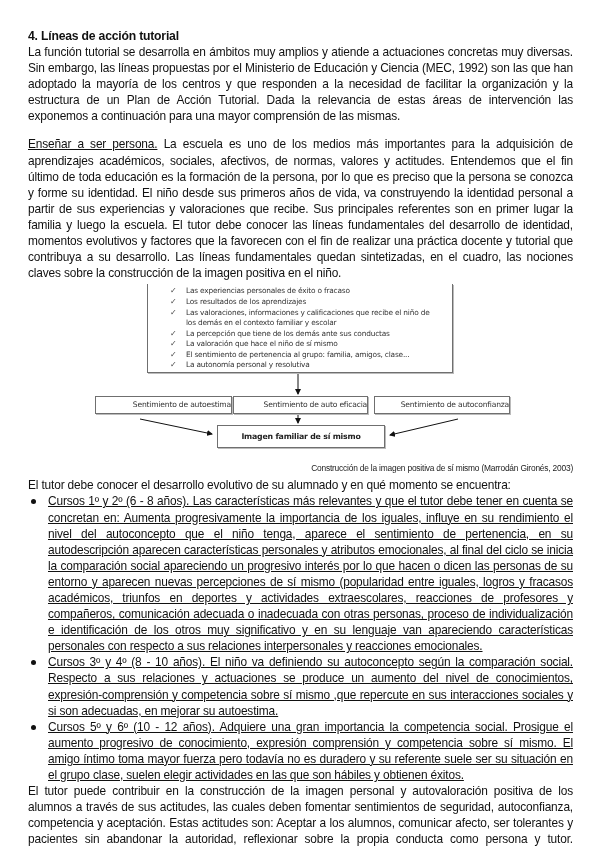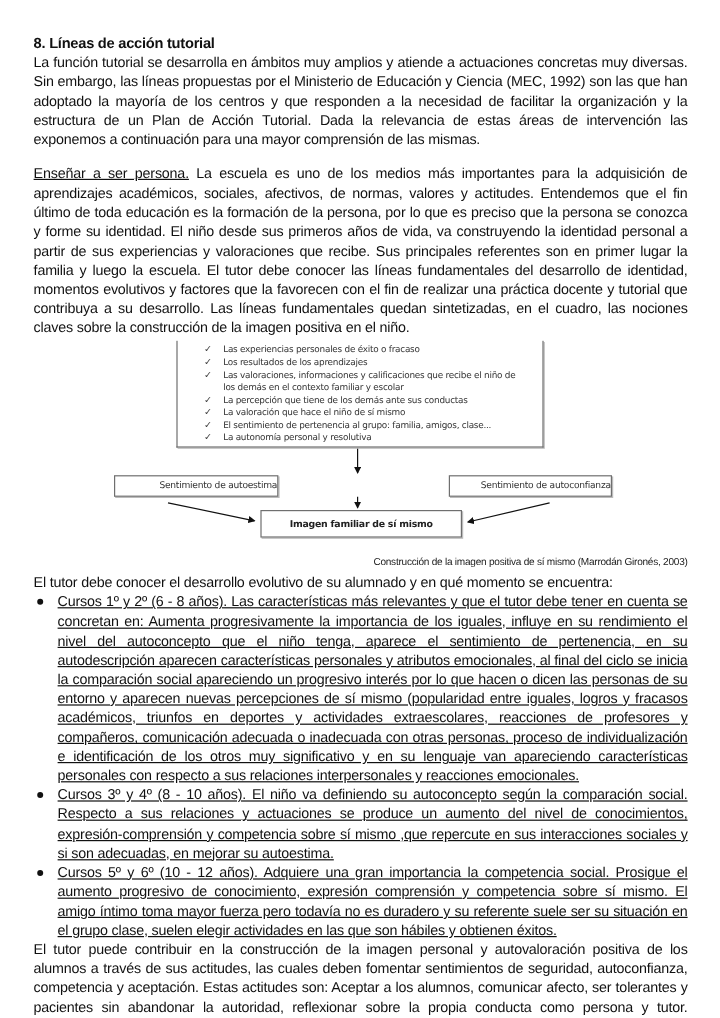--- a/index.html
+++ b/index.html
@@ -29,21 +29,21 @@
   .caption { text-align: right; font-size: 8.4px; line-height: 12px; color: #222; margin-top: 2px; letter-spacing: -0.2px; }
 
   ul.bullets { list-style: none; margin: 0; padding: 0; }
   ul.bullets li { position: relative; padding-left: 20px; font-size: 11.9px; line-height: 16.1px; text-align: justify; letter-spacing: -0.15px; text-decoration: underline; }
   ul.bullets li .dot { position: absolute; left: 3px; top: 6px; width: 5px; height: 5px; border-radius: 50%; background: #111; }
 </style>
 </head>
 <body>
 
 <div class="page">
-  <div class="h1">8. Líneas de acción tutorial</div>
+  <div class="h1">4. Líneas de acción tutorial</div>
   <p>La función tutorial se desarrolla en ámbitos muy amplios y atiende a actuaciones concretas muy diversas. Sin embargo, las líneas propuestas por el Ministerio de Educación y Ciencia (MEC, 1992) son las que han adoptado la mayoría de los centros y que responden a la necesidad de facilitar la organización y la estructura de un Plan de Acción Tutorial. Dada la relevancia de estas áreas de intervención las exponemos a continuación para una mayor comprensión de las mismas.</p>
   <div class="gap"></div>
   <p><span class="u">Enseñar a ser persona.</span><span> La escuela es uno de los medios más importantes para la adquisición de aprendizajes académicos, sociales, afectivos, de normas, valores y actitudes. Entendemos que el fin último de toda educación es la formación de la persona, por lo que es preciso que la persona se conozca y forme su identidad. El niño desde sus primeros años de vida, va construyendo la identidad personal a partir de sus experiencias y valoraciones que recibe. Sus principales referentes son en primer lugar la familia y luego la escuela. El tutor debe conocer las líneas fundamentales del desarrollo de identidad, momentos evolutivos y factores que la favorecen con el fin de realizar una práctica docente y tutorial que contribuya a su desarrollo. Las líneas fundamentales quedan sintetizadas, en el cuadro, las nociones claves sobre la construcción de la imagen positiva en el niño.</span></p>
 
   <div class="diagram">
     <svg class="arrows" viewBox="0 0 545 176">
       <defs>
         <marker id="ah" markerWidth="6" markerHeight="6" refX="5" refY="3" orient="auto">
           <path d="M0,0 L6,3 L0,6 z" fill="#111"></path>
         </marker>
@@ -61,20 +61,21 @@
         <li><span class="chk">✓</span><span>Las valoraciones, informaciones y calificaciones que recibe el niño de</span></li>
         <li class="cont"><span>los demás en el contexto familiar y escolar</span></li>
         <li><span class="chk">✓</span><span>La percepción que tiene de los demás ante sus conductas</span></li>
         <li><span class="chk">✓</span><span>La valoración que hace el niño de sí mismo</span></li>
         <li><span class="chk">✓</span><span>El sentimiento de pertenencia al grupo: familia, amigos, clase...</span></li>
         <li><span class="chk">✓</span><span>La autonomía personal y resolutiva</span></li>
       </ul>
     </div>
 
     <div class="dbox midbox mb1">Sentimiento de autoestima</div>
+    <div class="dbox midbox mb2">Sentimiento de auto eficacia</div>
     <div class="dbox midbox mb3">Sentimiento de autoconfianza</div>
     <div class="dbox finalbox">Imagen familiar de sí mismo</div>
   </div>
   <div class="caption">Construcción de la imagen positiva de sí mismo (Marrodán Gironés, 2003)</div>
 
   <p style="margin-top:3px;">El tutor debe conocer el desarrollo evolutivo de su alumnado y en qué momento se encuentra:</p>
   <ul class="bullets">
     <li><span class="dot"></span><span>Cursos 1º y 2º (6 - 8 años). Las características más relevantes y que el tutor debe tener en cuenta se concretan en: Aumenta progresivamente la importancia de los iguales, influye en su rendimiento el nivel del autoconcepto que el niño tenga, aparece el sentimiento de pertenencia, en su autodescripción aparecen características personales y atributos emocionales, al final del ciclo se inicia la comparación social apareciendo un progresivo interés por lo que hacen o dicen las personas de su entorno y aparecen nuevas percepciones de sí mismo (popularidad entre iguales, logros y fracasos académicos, triunfos en deportes y actividades extraescolares, reacciones de profesores y compañeros, comunicación adecuada o inadecuada con otras personas, proceso de individualización e identificación de los otros muy significativo y en su lenguaje van apareciendo características personales con respecto a sus relaciones interpersonales y reacciones emocionales.</span></li>
     <li><span class="dot"></span><span>Cursos 3º y 4º (8 - 10 años). El niño va definiendo su autoconcepto según la comparación social. Respecto a sus relaciones y actuaciones se produce un aumento del nivel de conocimientos, expresión-comprensión y competencia sobre sí mismo ,que repercute en sus interacciones sociales y si son adecuadas, en mejorar su autoestima.</span></li>
     <li><span class="dot"></span><span>Cursos 5º y 6º (10 - 12 años). Adquiere una gran importancia la competencia social. Prosigue el aumento progresivo de conocimiento, expresión comprensión y competencia sobre sí mismo. El amigo íntimo toma mayor fuerza pero todavía no es duradero y su referente suele ser su situación en el grupo clase, suelen elegir actividades en las que son hábiles y obtienen éxitos.</span></li>

